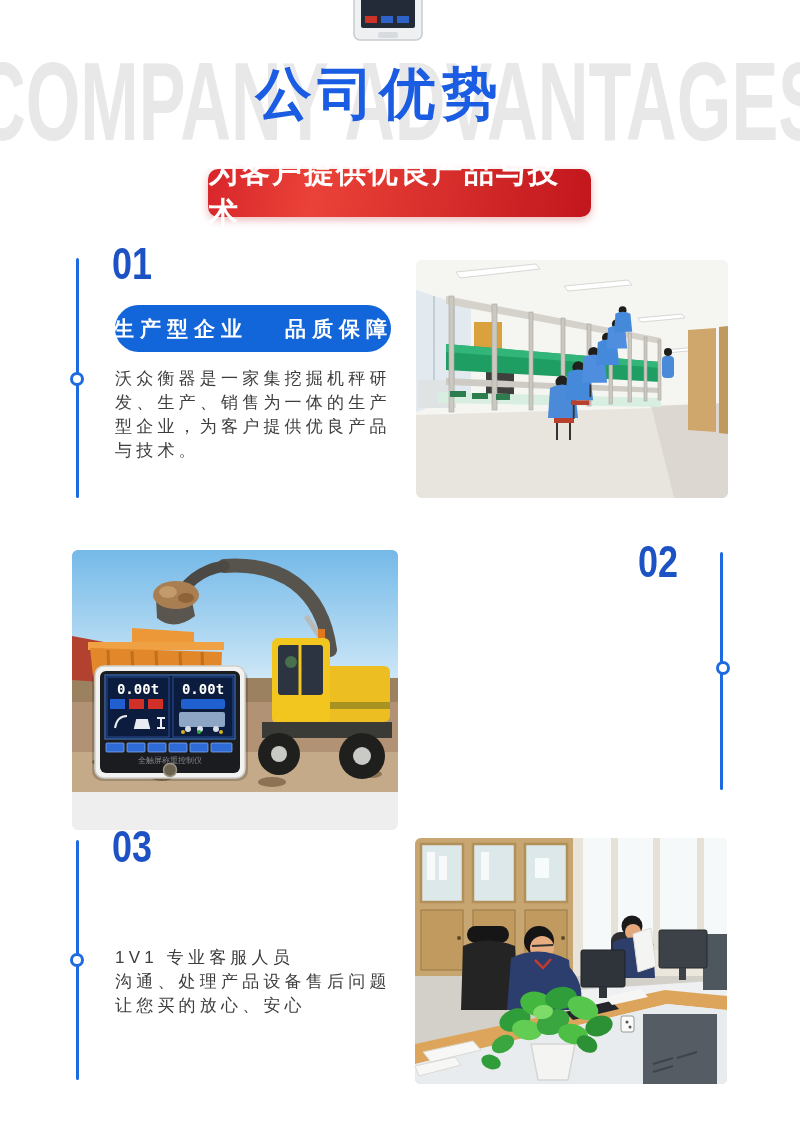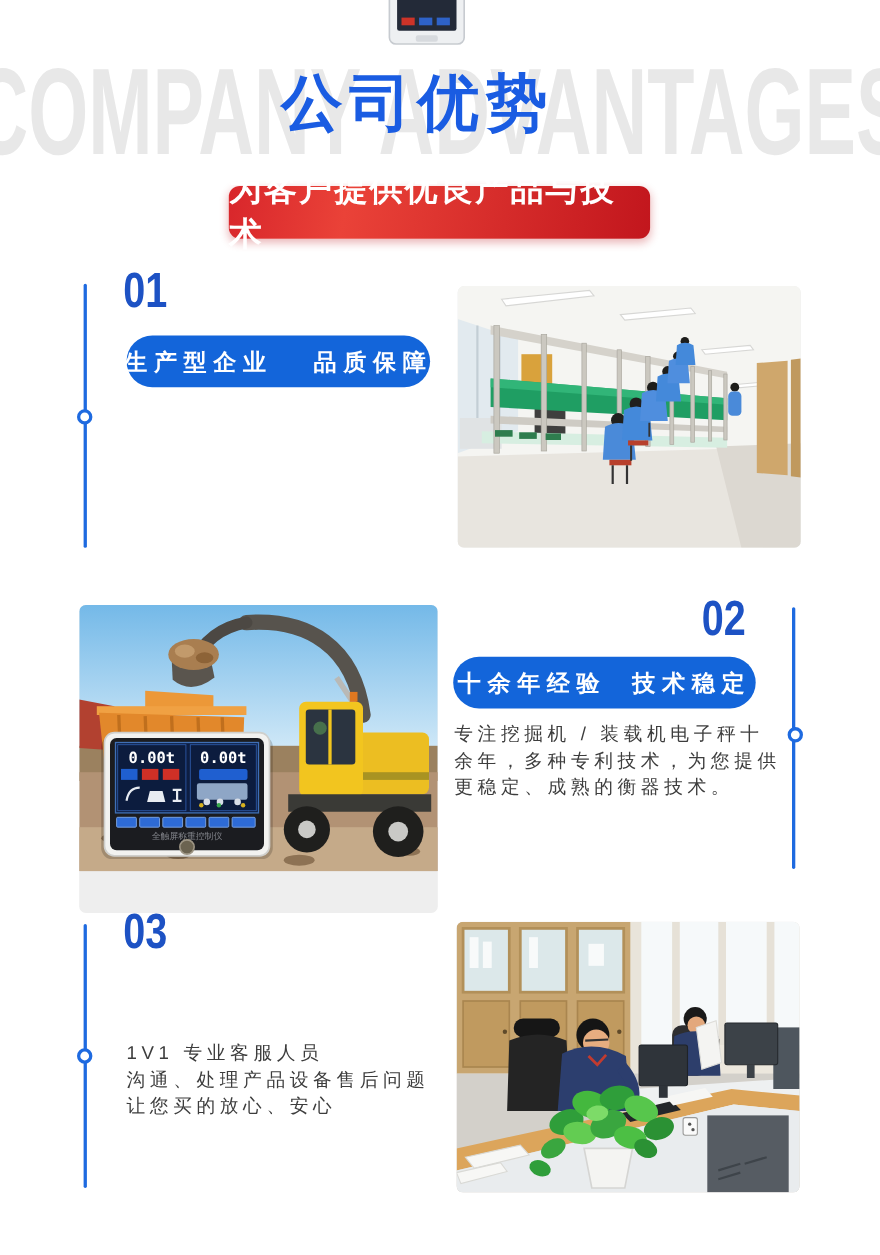--- a/index.html
+++ b/index.html
@@ -65,20 +65,21 @@
       <text x="400" y="102" text-anchor="middle" font-size="112" textLength="850" lengthAdjust="spacingAndGlyphs">COMPANY ADVANTAGES</text>
     </svg>
   </div>
   <div class="page-title">公司优势</div>
   <div class="banner">为客户提供优良产品与技术</div>
 
   <div class="rail" style="left:76px;top:258px;height:240px;"></div>
   <div class="dot" style="left:70px;top:372px;"></div>
   <div class="num" style="left:112px;top:241px;">01</div>
   <div class="pill" style="left:115px;top:305px;width:276px;font-family:Liberation Mono, monospace;">生产型企业  品质保障</div>
+  <div class="body-text" style="left:115px;top:367px;width:290px;">沃众衡器是一家集挖掘机秤研发、生产、销售为一体的生产型企业，为客户提供优良产品与技术。</div>
 
   <div class="photo" style="left:416px;top:260px;width:312px;height:238px;">
     <svg width="312" height="238" viewBox="0 0 312 238">
       <rect width="312" height="238" fill="#f5f5f2"></rect>
       <polygon points="0,155 312,146 312,238 0,238" fill="#e8e5df"></polygon>
       <polygon points="235,146 312,143 312,238 258,238" fill="#dcd8d1"></polygon>
 
       <g fill="#ffffff" stroke="#d7d7d5" stroke-width="1">
         <polygon points="148,26 212,20 216,25 152,31"></polygon>
         <polygon points="222,58 266,54 269,58 225,62"></polygon>
@@ -156,22 +157,20 @@
           <circle cx="252" cy="92" r="4" fill="#1d1d1b"></circle>
           <rect x="246" y="96" width="12" height="22" rx="4" fill="#4a8ad9"></rect>
         </g>
       </g>
     </svg>
   </div>
 
   <div class="rail" style="left:720px;top:552px;height:238px;"></div>
   <div class="dot" style="left:716px;top:661px;"></div>
   <div class="num" style="left:638px;top:539px;">02</div>
-  <div class="pill" style="left:412px;top:597px;width:275px;">十余年经验  技术稳定</div>
-  <div class="body-text" style="left:413px;top:656px;width:298px;">专注挖掘机 / 装载机电子秤十余年，多种专利技术，为您提供更稳定、成熟的衡器技术。</div>
 
   <div class="photo" style="left:72px;top:550px;width:326px;height:280px;">
     <svg width="326" height="242" viewBox="0 0 326 242">
       <defs>
         <linearGradient id="skyg" x1="0" y1="0" x2="0" y2="1">
           <stop offset="0" stop-color="#74b9e8"></stop>
             <stop offset="1" stop-color="#d9edf9"></stop>
         </linearGradient>
       </defs>
       <rect width="326" height="145" fill="url(#skyg)"></rect>

